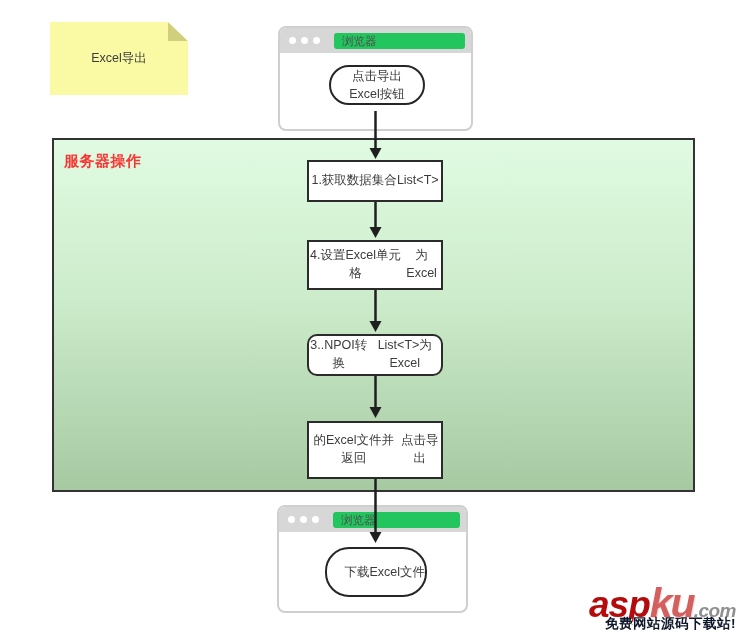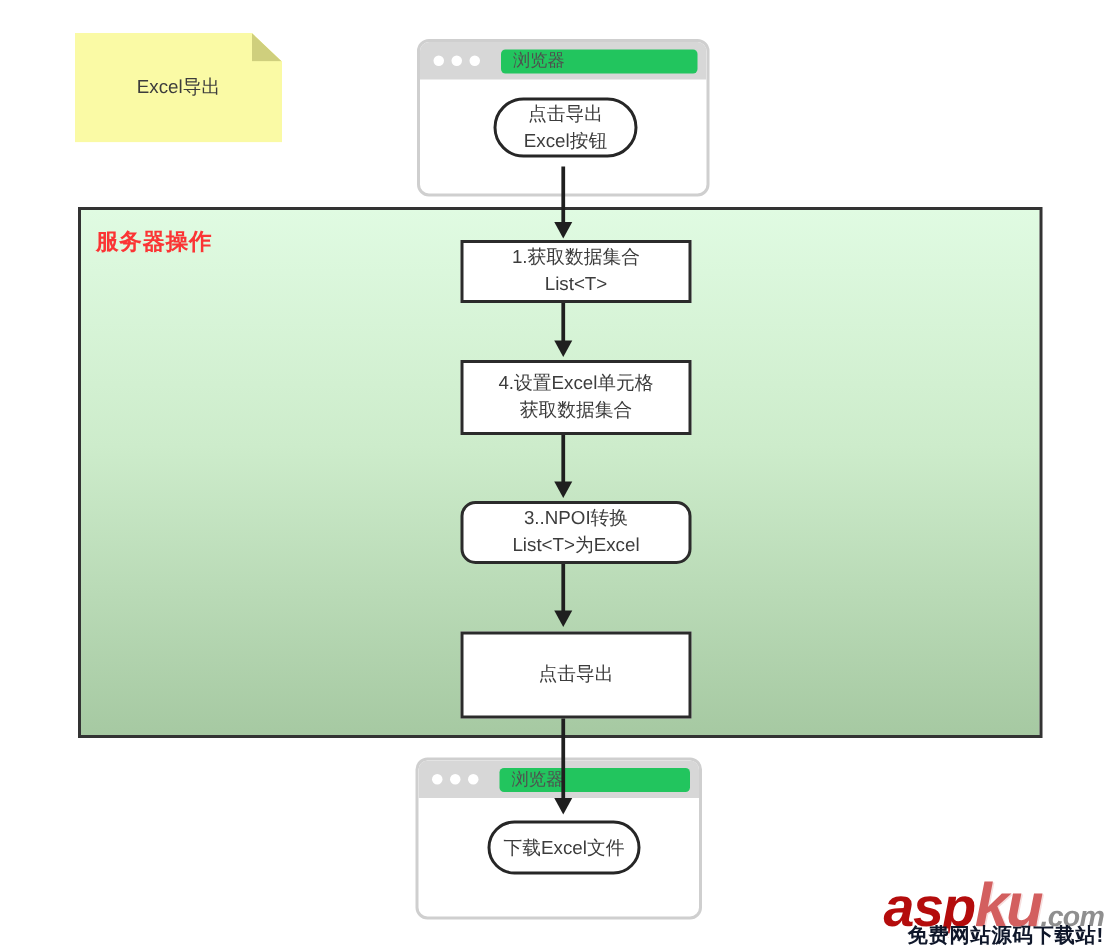--- a/index.html
+++ b/index.html
@@ -81,21 +81,21 @@
     display: flex;
     flex-direction: column;
     align-items: center;
     justify-content: center;
     text-align: center;
     font-size: 12.5px;
     line-height: 1.45;
     color: #3c3c3c;
   }
   .stadium-top    { left: 49px; top: 37px; width: 96px; height: 40px; }
-  .stadium-bottom { left: 46px; top: 40px; width: 102px; height: 36px; }
+  .stadium-bottom { left: 46px; top: 40px; width: 102px; height: 50px; align-items: flex-end; }
 
   
   .server-box {
     position: absolute;
     left: 52px; top: 138px;
     width: 643px; height: 354px;
     border: 2px solid #333333;
     background: linear-gradient(180deg, #e0fbe2 0%, #cdeccb 45%, #a6c9a2 100%);
     text-align: center;
   }
@@ -105,25 +105,25 @@
     color: #fb3434;
     font-size: 15px;
     font-weight: bold;
     letter-spacing: 0.5px;
   }
 
   
   .step {
     position: absolute;
     left: 307px;
-    width: 154px;
+    width: 136px;
     background: #ffffff;
     border: 2px solid #2b2b2b;
     display: flex;
-    flex-direction: column;
+    flex-direction: row;
     align-items: center;
     justify-content: center;
     text-align: center;
     font-size: 12.5px;
     line-height: 1.42;
     color: #3c3c3c;
     z-index: 3;
   }
   .step-1 { top: 160px; height: 42px; }
   .step-2 { top: 240px; height: 50px; }
@@ -206,27 +206,28 @@
       <div>Excel按钮</div>
     </div>
   </div>
 
   <div class="step step-1">
     <div>1.获取数据集合</div>
     <div>List&lt;T&gt;</div>
   </div>
   <div class="step step-2">
     <div>4.设置Excel单元格</div>
-    <div>获取数据集合</div>
+    <div>为Excel</div>
   </div>
   <div class="step step-3">
     <div>3..NPOI转换</div>
     <div>List&lt;T&gt;为Excel</div>
   </div>
   <div class="step step-4">
+    <div>的Excel文件并返回</div>
     <div>点击导出</div>
   </div>
 
   <div class="browser browser-bottom">
     <div class="browser-header">
       <span class="dot"></span>
       <span class="dot"></span>
       <span class="dot"></span>
       <div class="title-box">浏览器</div>
     </div>

